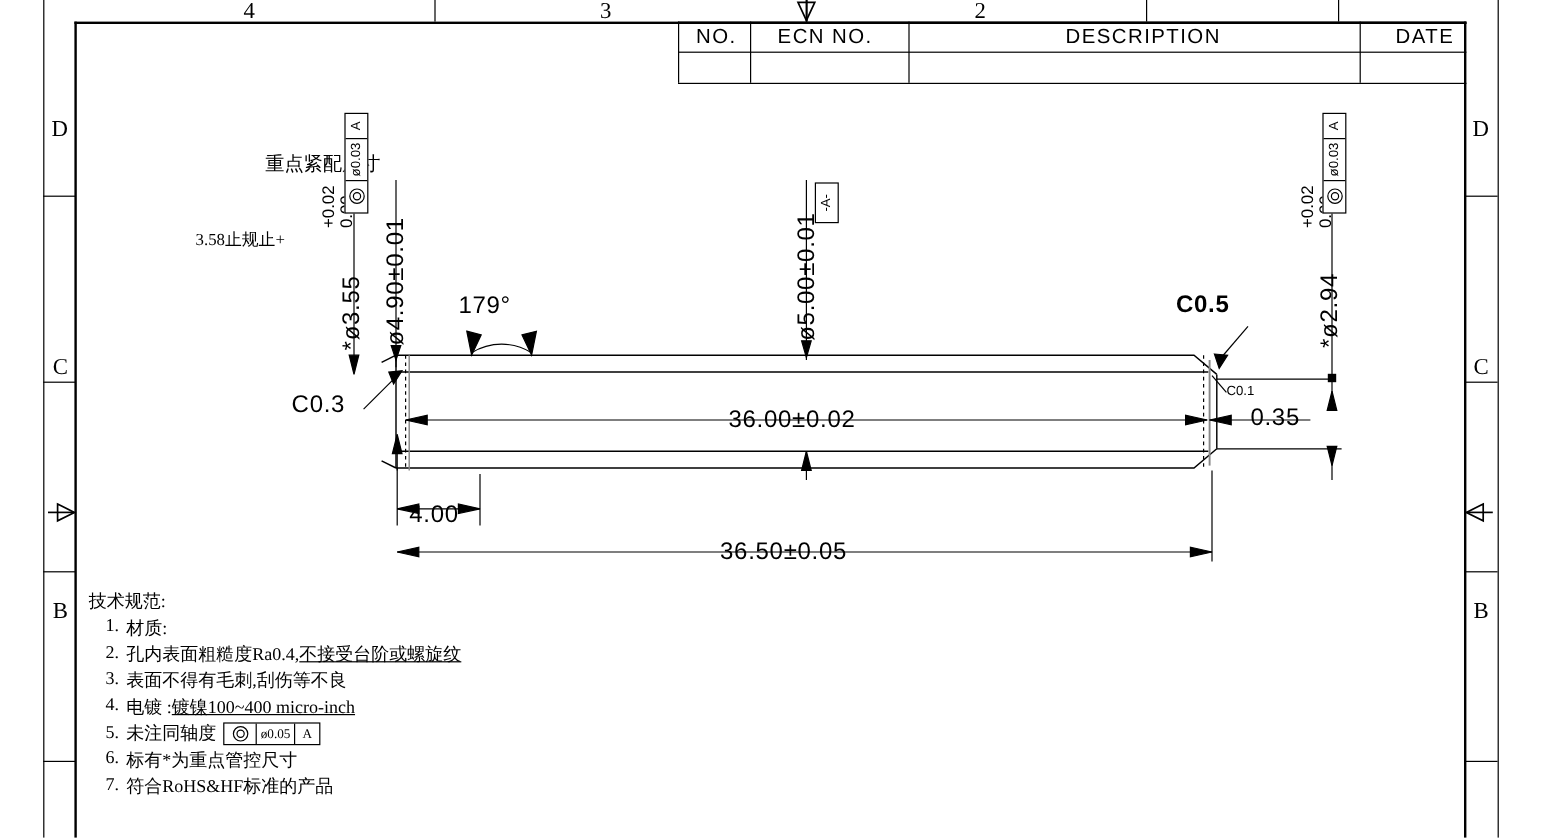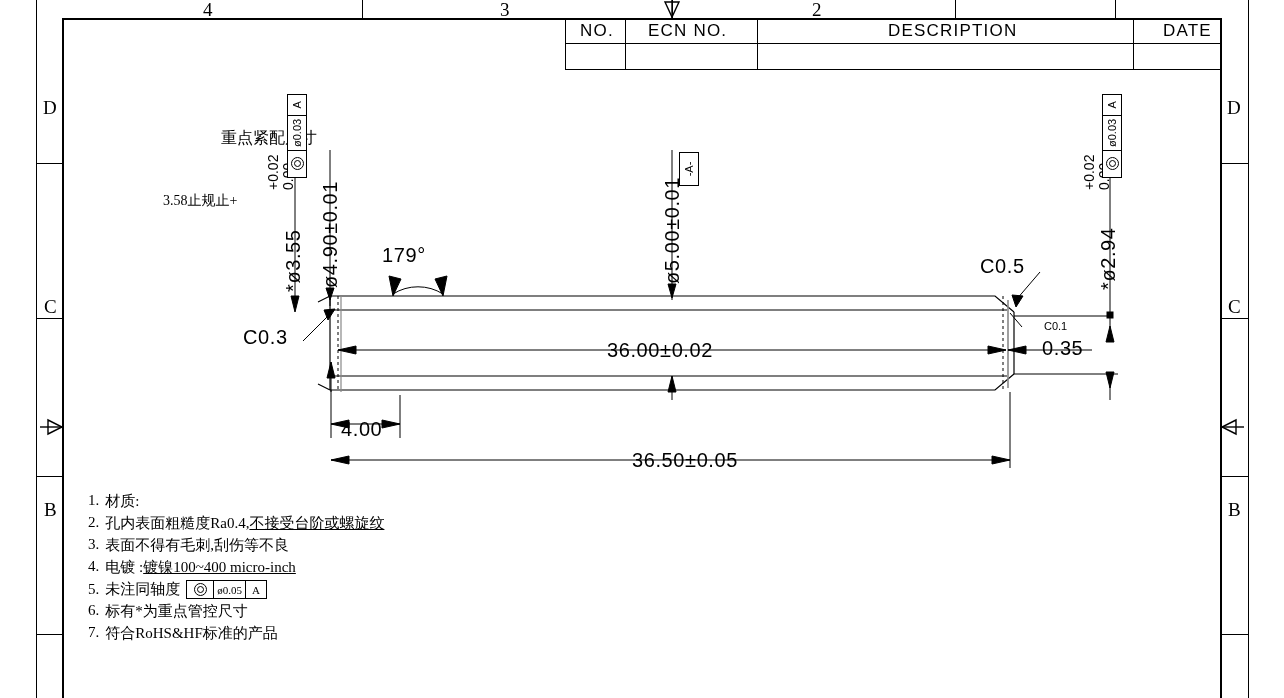--- a/index.html
+++ b/index.html
@@ -7,21 +7,21 @@
   #sheet{position:relative;width:1284px;height:698px;background:#fff;}
   .ln{position:absolute;background:#000;}
   .h{height:1px;}
   .v{width:1px;}
   .h2{height:2px;}
   .v2{width:2px;}
   .txt{position:absolute;white-space:pre;font-family:"Liberation Sans",sans-serif;color:#000;line-height:1;}
   .zone{font-size:19px;font-family:"Liberation Serif",serif;}
   .tblhdr{font-size:17px;letter-spacing:1.2px;}
   .dim{font-size:20px;letter-spacing:.6px;}
-  .dimsm{font-size:11px;margin-left:22px;}
+  .dimsm{font-size:11px;}
   .note{font-size:15px;font-family:"Liberation Serif",serif;}
   .rot{transform-origin:0 0;transform:rotate(-90deg);}
   .gtbox{position:absolute;border:1px solid #000;display:flex;align-items:stretch;background:#fff;}
   .gtcell{display:flex;align-items:center;justify-content:center;padding:0 3px;font-size:11px;border-right:1px solid #000;}
   .gtcell:last-child{border-right:none;}
   .conc{display:inline-block;width:11px;height:11px;border:1.5px solid #000;border-radius:50%;position:relative;}
   .conc:after{content:"";position:absolute;left:2px;top:2px;width:5px;height:5px;border:1.5px solid #000;border-radius:50%;}
   .und{text-decoration:underline;}
   svg{position:absolute;left:0;top:0;overflow:visible;}
 </style>
@@ -220,29 +220,30 @@
           <span class="conc"></span>
         </div>
       <div class="gtcell">ø0.03</div>
       <div class="gtcell" style="width:14px;">A</div>
     </div>
   </div>
 
   <div class="txt dim" style="left:382px;top:245px;">179°</div>
 
   <div class="txt dim" style="left:243px;top:327px;">C0.3</div>
-  <div class="txt dim" style="left:980px;top:256px;">C0.5</div>
+  <div class="txt dim" style="left:980px;top:244px;font-weight:bold;">C0.5</div>
   <div class="txt dimsm" style="left:1022px;top:321px;">C0.1</div>
 
   <div class="txt dim" style="left:607px;top:340px;">36.00±0.02</div>
-  <div class="txt dim" style="left:632px;top:450px;">36.50±0.05</div>
+  <div class="txt dim" style="left:600px;top:450px;">36.50±0.05</div>
   <div class="txt dim" style="left:341px;top:419px;">4.00</div>
   <div class="txt dim" style="left:1042px;top:338px;">0.35</div>
 
   <div style="position:absolute;left:74px;top:492px;width:480px;">
+    <div class="note" style="margin-bottom:3px;">技术规范:</div>
 
     <div class="note" style="display:flex;gap:6px;margin-bottom:3px;padding-left:14px;">
       <span>1.</span>
       <span>材质:</span>
     </div>
 
 
     <div class="note" style="display:flex;gap:6px;margin-bottom:3px;padding-left:14px;">
       <span>2.</span>
       <span>孔内表面粗糙度Ra0.4,</span>

